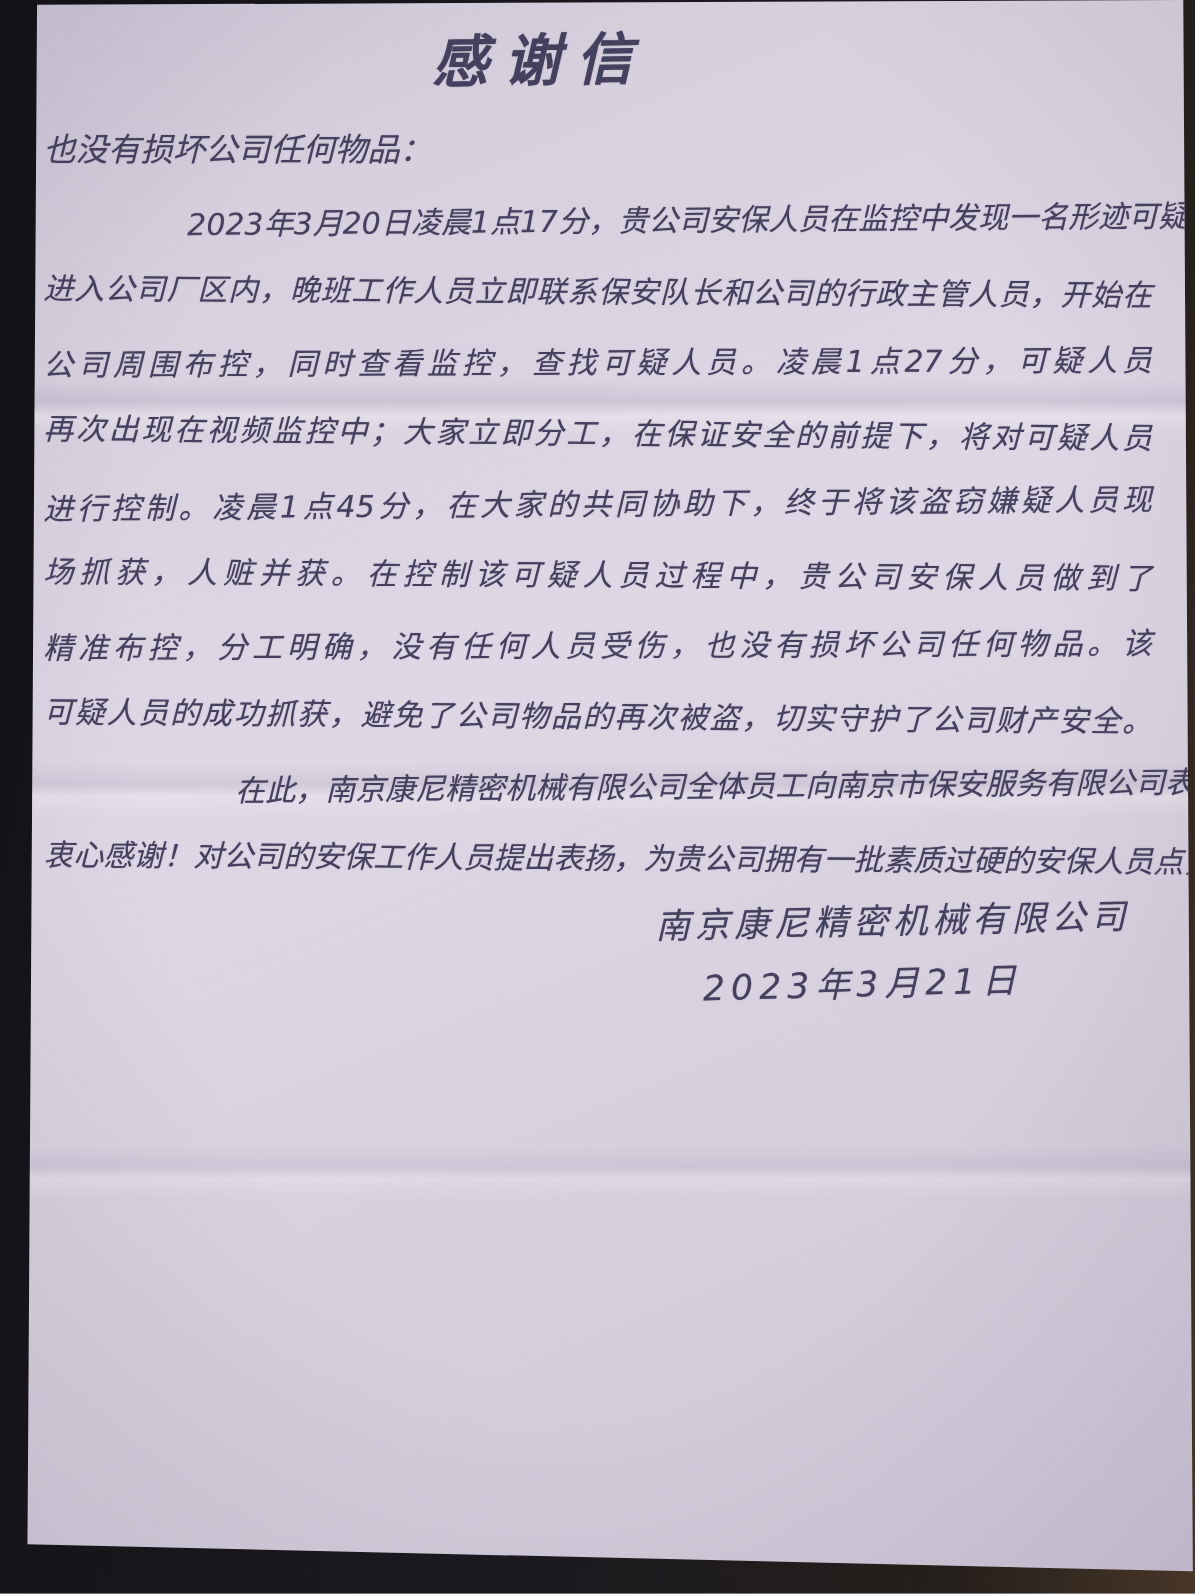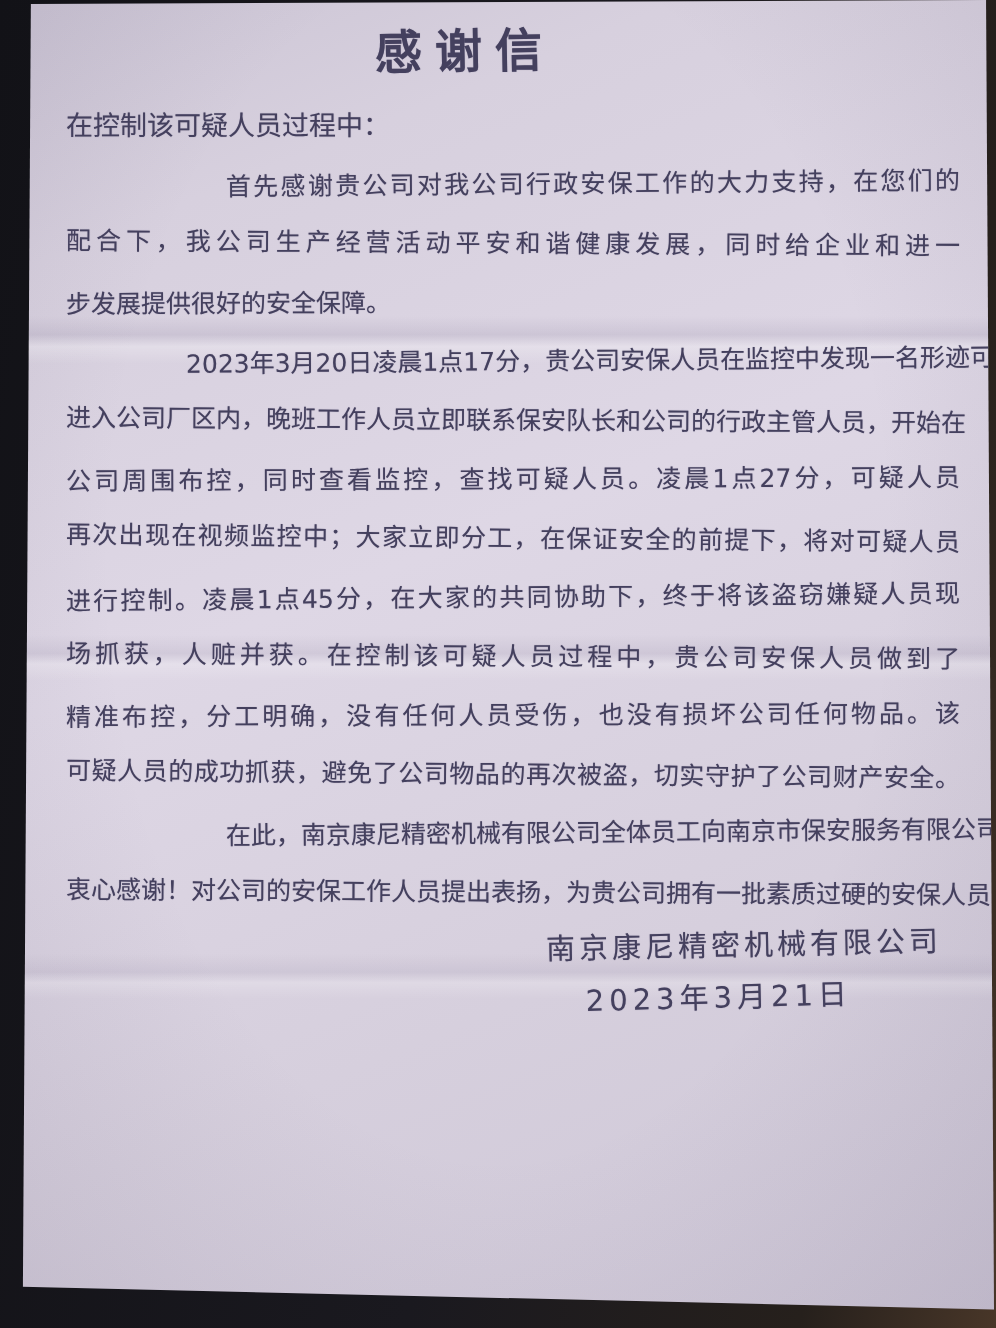--- a/index.html
+++ b/index.html
@@ -19,23 +19,24 @@
   
   .paper::before{
     content:"";position:absolute;inset:0;pointer-events:none;
     background:
       linear-gradient(180deg,transparent 23.8%,rgba(116,106,138,.14) 25.2%,rgba(255,255,255,.25) 26.1%,transparent 27.4%),
       linear-gradient(180deg,transparent 47.8%,rgba(116,106,138,.12) 49.2%,rgba(255,255,255,.22) 50.0%,transparent 51.3%),
       linear-gradient(180deg,transparent 71.8%,rgba(116,106,138,.10) 73.2%,rgba(255,255,255,.20) 74.0%,transparent 75.2%),
       radial-gradient(ellipse at 50% 42%,transparent 55%,rgba(70,60,90,.12) 100%);
   }
   .content{
-    position:absolute;left:66px;right:36px;top:4px;
+    position:absolute;left:36px;right:36px;top:4px;
     color:#44405e;
     text-shadow:0 0 1px rgba(62,56,92,.4);
+    font-style:italic;
   }
   .title{
     height:92px;line-height:96px;text-align:center;
     font-size:47px;letter-spacing:13px;
     transform:translateX(-48px) rotate(-1deg);
     font-weight:bold;
   }
   .line{
     height:59px;line-height:59px;font-size:25px;
     text-align:justify;text-align-last:justify;
@@ -64,27 +65,22 @@
 </head>
 <body>
 
 <div class="backdrop"></div>
 
 <div class="paper">
   <div class="content">
 
     <div class="title">感谢信</div>
 
-    <div class="line short salutation">在控制该可疑人员过程中：</div>
+    <div class="line short salutation">也没有损坏公司任何物品：</div>
 
-    <div class="para">
-      <div class="line indent-lg">首先感谢贵公司对我公司行政安保工作的大力支持，在您们的</div>
-      <div class="line">配合下，我公司生产经营活动平安和谐健康发展，同时给企业和进一</div>
-      <div class="line short">步发展提供很好的安全保障。</div>
-    </div>
 
 
     <div class="para">
       <div class="line indent-md">2023年3月20日凌晨1点17分，贵公司安保人员在监控中发现一名形迹可疑人员</div>
       <div class="line">进入公司厂区内，晚班工作人员立即联系保安队长和公司的行政主管人员，开始在</div>
       <div class="line">公司周围布控，同时查看监控，查找可疑人员。凌晨1点27分，可疑人员</div>
       <div class="line">再次出现在视频监控中；大家立即分工，在保证安全的前提下，将对可疑人员</div>
       <div class="line">进行控制。凌晨1点45分，在大家的共同协助下，终于将该盗窃嫌疑人员现</div>
       <div class="line">场抓获，人赃并获。在控制该可疑人员过程中，贵公司安保人员做到了</div>
       <div class="line">精准布控，分工明确，没有任何人员受伤，也没有损坏公司任何物品。该</div>

